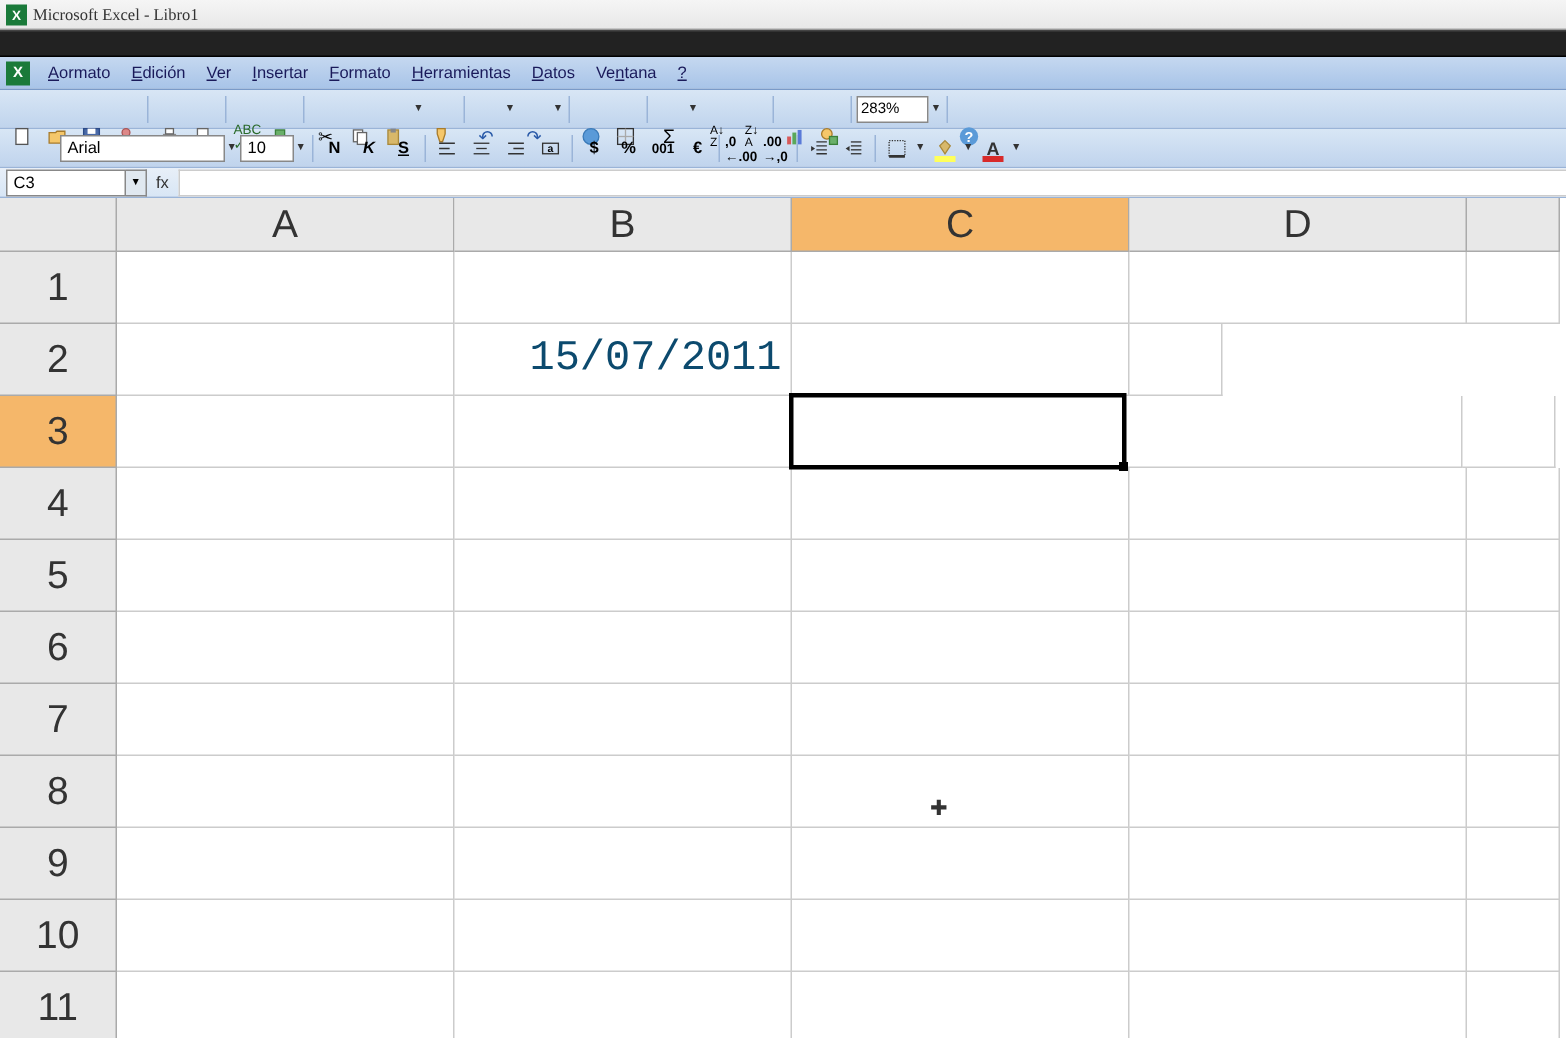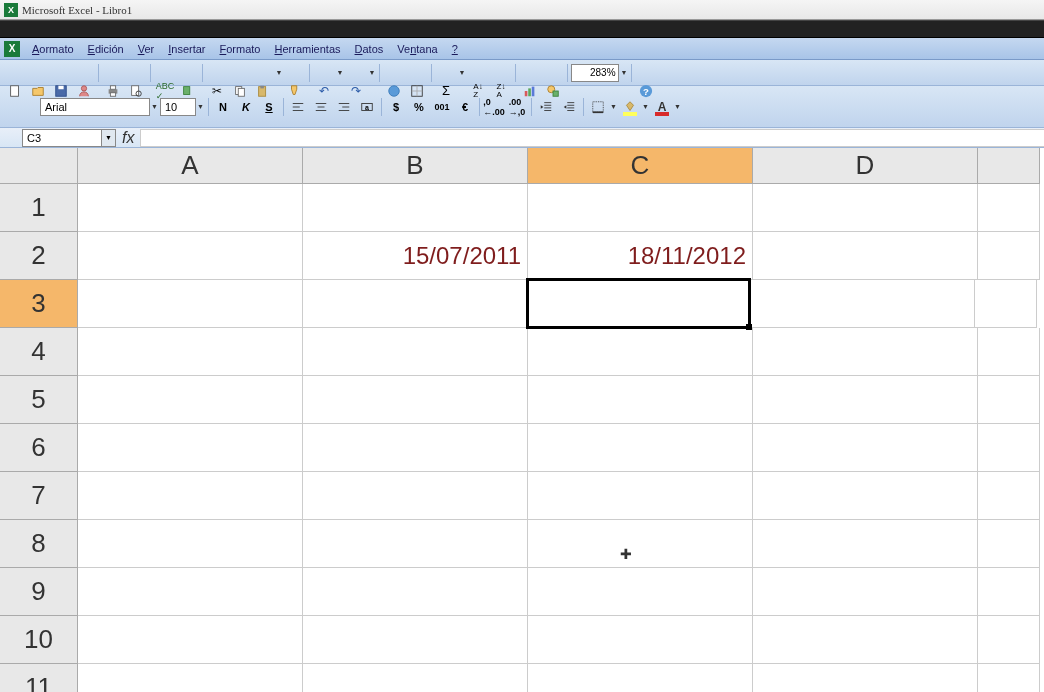--- a/index.html
+++ b/index.html
@@ -13,49 +13,49 @@
 
 .menubar { background: linear-gradient(#c5d8f0, #a8c4e8); height: 22px; display: flex; align-items: center; padding: 0 4px; gap: 2px; border-bottom: 1px solid #7a9ac8; }
 .menubar .logo-icon { width: 16px; height: 16px; background: #1a7a3a; color: #fff; font-weight: bold; font-size: 10px; display: flex; align-items: center; justify-content: center; margin-right: 4px; }
 .menubar .menu-item { padding: 2px 6px; color: #1a1a5a; cursor: default; }
 .menubar .menu-item u { text-decoration: underline; }
 
 .toolbar { background: linear-gradient(#d8e6f5, #c0d4ed); height: 26px; display: flex; align-items: center; padding: 0 4px; gap: 1px; border-bottom: 1px solid #9ab4d8; }
 .toolbar .btn { width: 22px; height: 22px; display: flex; align-items: center; justify-content: center; border: 1px solid transparent; cursor: default; font-size: 12px; margin-top: 36px; }
 .toolbar .sep { width: 1px; height: 18px; background: #9ab4d8; margin: 0 2px; }
 .toolbar .drop { width: 8px; display: flex; align-items: center; justify-content: center; font-size: 7px; color: #333; }
-.toolbar .zoom-box { width: 48px; height: 18px; background: #fff; border: 1px solid #888; font-size: 10px; padding: 0 18px; display: flex; align-items: center; }
-
-.fmt-toolbar { background: linear-gradient(#d8e6f5, #c0d4ed); height: 42px; display: flex; align-items: center; padding: 0 4px 0 40px; gap: 1px; border-bottom: 1px solid #9ab4d8; }
+.toolbar .zoom-box { width: 48px; height: 18px; background: #fff; border: 1px solid #888; font-size: 10px; padding: 0 2px; display: flex; align-items: center; }
+
+.fmt-toolbar { background: linear-gradient(#d8e6f5, #c0d4ed); height: 26px; display: flex; align-items: center; padding: 0 4px 0 40px; gap: 1px; border-bottom: 1px solid #9ab4d8; }
 .fmt-toolbar .font-box { width: 110px; height: 18px; background: #fff; border: 1px solid #888; padding: 0 4px; display: flex; align-items: center; font-size: 11px; }
 .fmt-toolbar .size-box { width: 36px; height: 18px; background: #fff; border: 1px solid #888; padding: 0 4px; display: flex; align-items: center; font-size: 11px; }
 .fmt-toolbar .btn { width: 22px; height: 22px; display: flex; align-items: center; justify-content: center; border: 1px solid transparent; cursor: default; font-size: 11px; font-weight: bold; }
 .fmt-toolbar .sep { width: 1px; height: 18px; background: #9ab4d8; margin: 0 2px; }
 .fmt-toolbar .drop { width: 8px; font-size: 7px; color: #333; display: flex; align-items: center; }
 .fmt-toolbar .color-btn { width: 22px; height: 22px; position: relative; display: flex; align-items: center; justify-content: center; }
 .fmt-toolbar .color-btn .swatch { width: 14px; height: 4px; position: absolute; bottom: 2px; }
 
 .namebar { background: linear-gradient(#e8eff8, #d8e6f5); height: 20px; display: flex; align-items: center; border-bottom: 1px solid #9ab4d8; }
-.namebar .name-box { width: 80px; height: 18px; background: #fff; border: 1px solid #888; margin-left: 22px; padding: 0 4px; display: flex; align-items: center; font-size: 11px; }
+.namebar .name-box { width: 80px; height: 18px; background: #fff; border: 1px solid #888; margin-left: 4px; padding: 0 4px; display: flex; align-items: center; font-size: 11px; }
 .namebar .name-drop { width: 14px; height: 18px; background: #e0e8f0; border: 1px solid #888; border-left: none; display: flex; align-items: center; justify-content: center; font-size: 7px; }
-.namebar .fx { margin: 0 6px; font-style: italic; font-size: 16px; color: #333; }
+.namebar .fx { margin: 0 6px; font-size: 11px; color: #333; }
 .namebar .formula-input { flex: 1; height: 18px; background: #fff; border: 1px solid #ccc; border-right: none; }
 
 .grid-area { position: relative; height: 560px; overflow: hidden; background: #fff; }
 .col-headers { display: flex; height: 36px; }
 .corner { width: 78px; height: 36px; background: #e8e8e8; border-right: 1px solid #aaa; border-bottom: 1px solid #aaa; }
 .col-h { height: 36px; background: #e8e8e8; border-right: 1px solid #aaa; border-bottom: 1px solid #aaa; display: flex; align-items: center; justify-content: center; font-family: Arial; font-size: 26px; color: #333; }
 .col-h.sel { background: #f5b76a; }
 .col-a { width: 225px; } .col-b { width: 225px; } .col-c { width: 225px; } .col-d { width: 225px; } .col-e { width: 62px; }
 
 .rows { }
 .row { display: flex; height: 48px; }
 .row-h { width: 78px; background: #e8e8e8; border-right: 1px solid #aaa; border-bottom: 1px solid #aaa; display: flex; align-items: center; justify-content: center; font-family: Arial; font-size: 26px; color: #333; }
 .row-h.sel { background: #f5b76a; }
-.cell { border-right: 1px solid #ccc; border-bottom: 1px solid #ccc; display: flex; align-items: center; justify-content: flex-end; padding: 0 6px; font-family: Liberation Sans, sans-serif; font-size: 24px; color: #7f1d1d; position: relative; }
+.cell { border-right: 1px solid #ccc; border-bottom: 1px solid #ccc; display: flex; align-items: center; justify-content: flex-end; padding: 0 6px; font-family: Liberation Mono, monospace; font-size: 28px; color: #0c4a6e; position: relative; }
 .cell.selected { border: 3px solid #000; margin: -2px -1px -1px -2px; z-index: 5; }
 .cell.selected::after { content: ""; position: absolute; right: -4px; bottom: -4px; width: 6px; height: 6px; background: #000; }
 
 .cursor-cross { position: absolute; left: 620px; top: 398px; font-size: 14px; color: #333; z-index: 20; pointer-events: none; }
 
 svg.icon { width: 14px; height: 14px; }
 </style>
 </head>
 <body>
 
@@ -308,21 +308,20 @@
         <div class="cell col-a"></div>
         <div class="cell col-b"></div>
         <div class="cell col-c"></div>
         <div class="cell col-d"></div>
         <div class="cell col-e"></div>
       </div>
       <div class="row">
         <div class="row-h">2</div>
         <div class="cell col-a"></div>
         <div class="cell col-b">15/07/2011</div>
-        <div class="cell col-c">18/11/2012</div>
         <div class="cell col-d"></div>
         <div class="cell col-e"></div>
       </div>
       <div class="row">
         <div class="row-h sel">3</div>
         <div class="cell col-a"></div>
         <div class="cell col-b"></div>
         <div class="cell col-c selected"></div>
         <div class="cell col-d"></div>
         <div class="cell col-e"></div>

